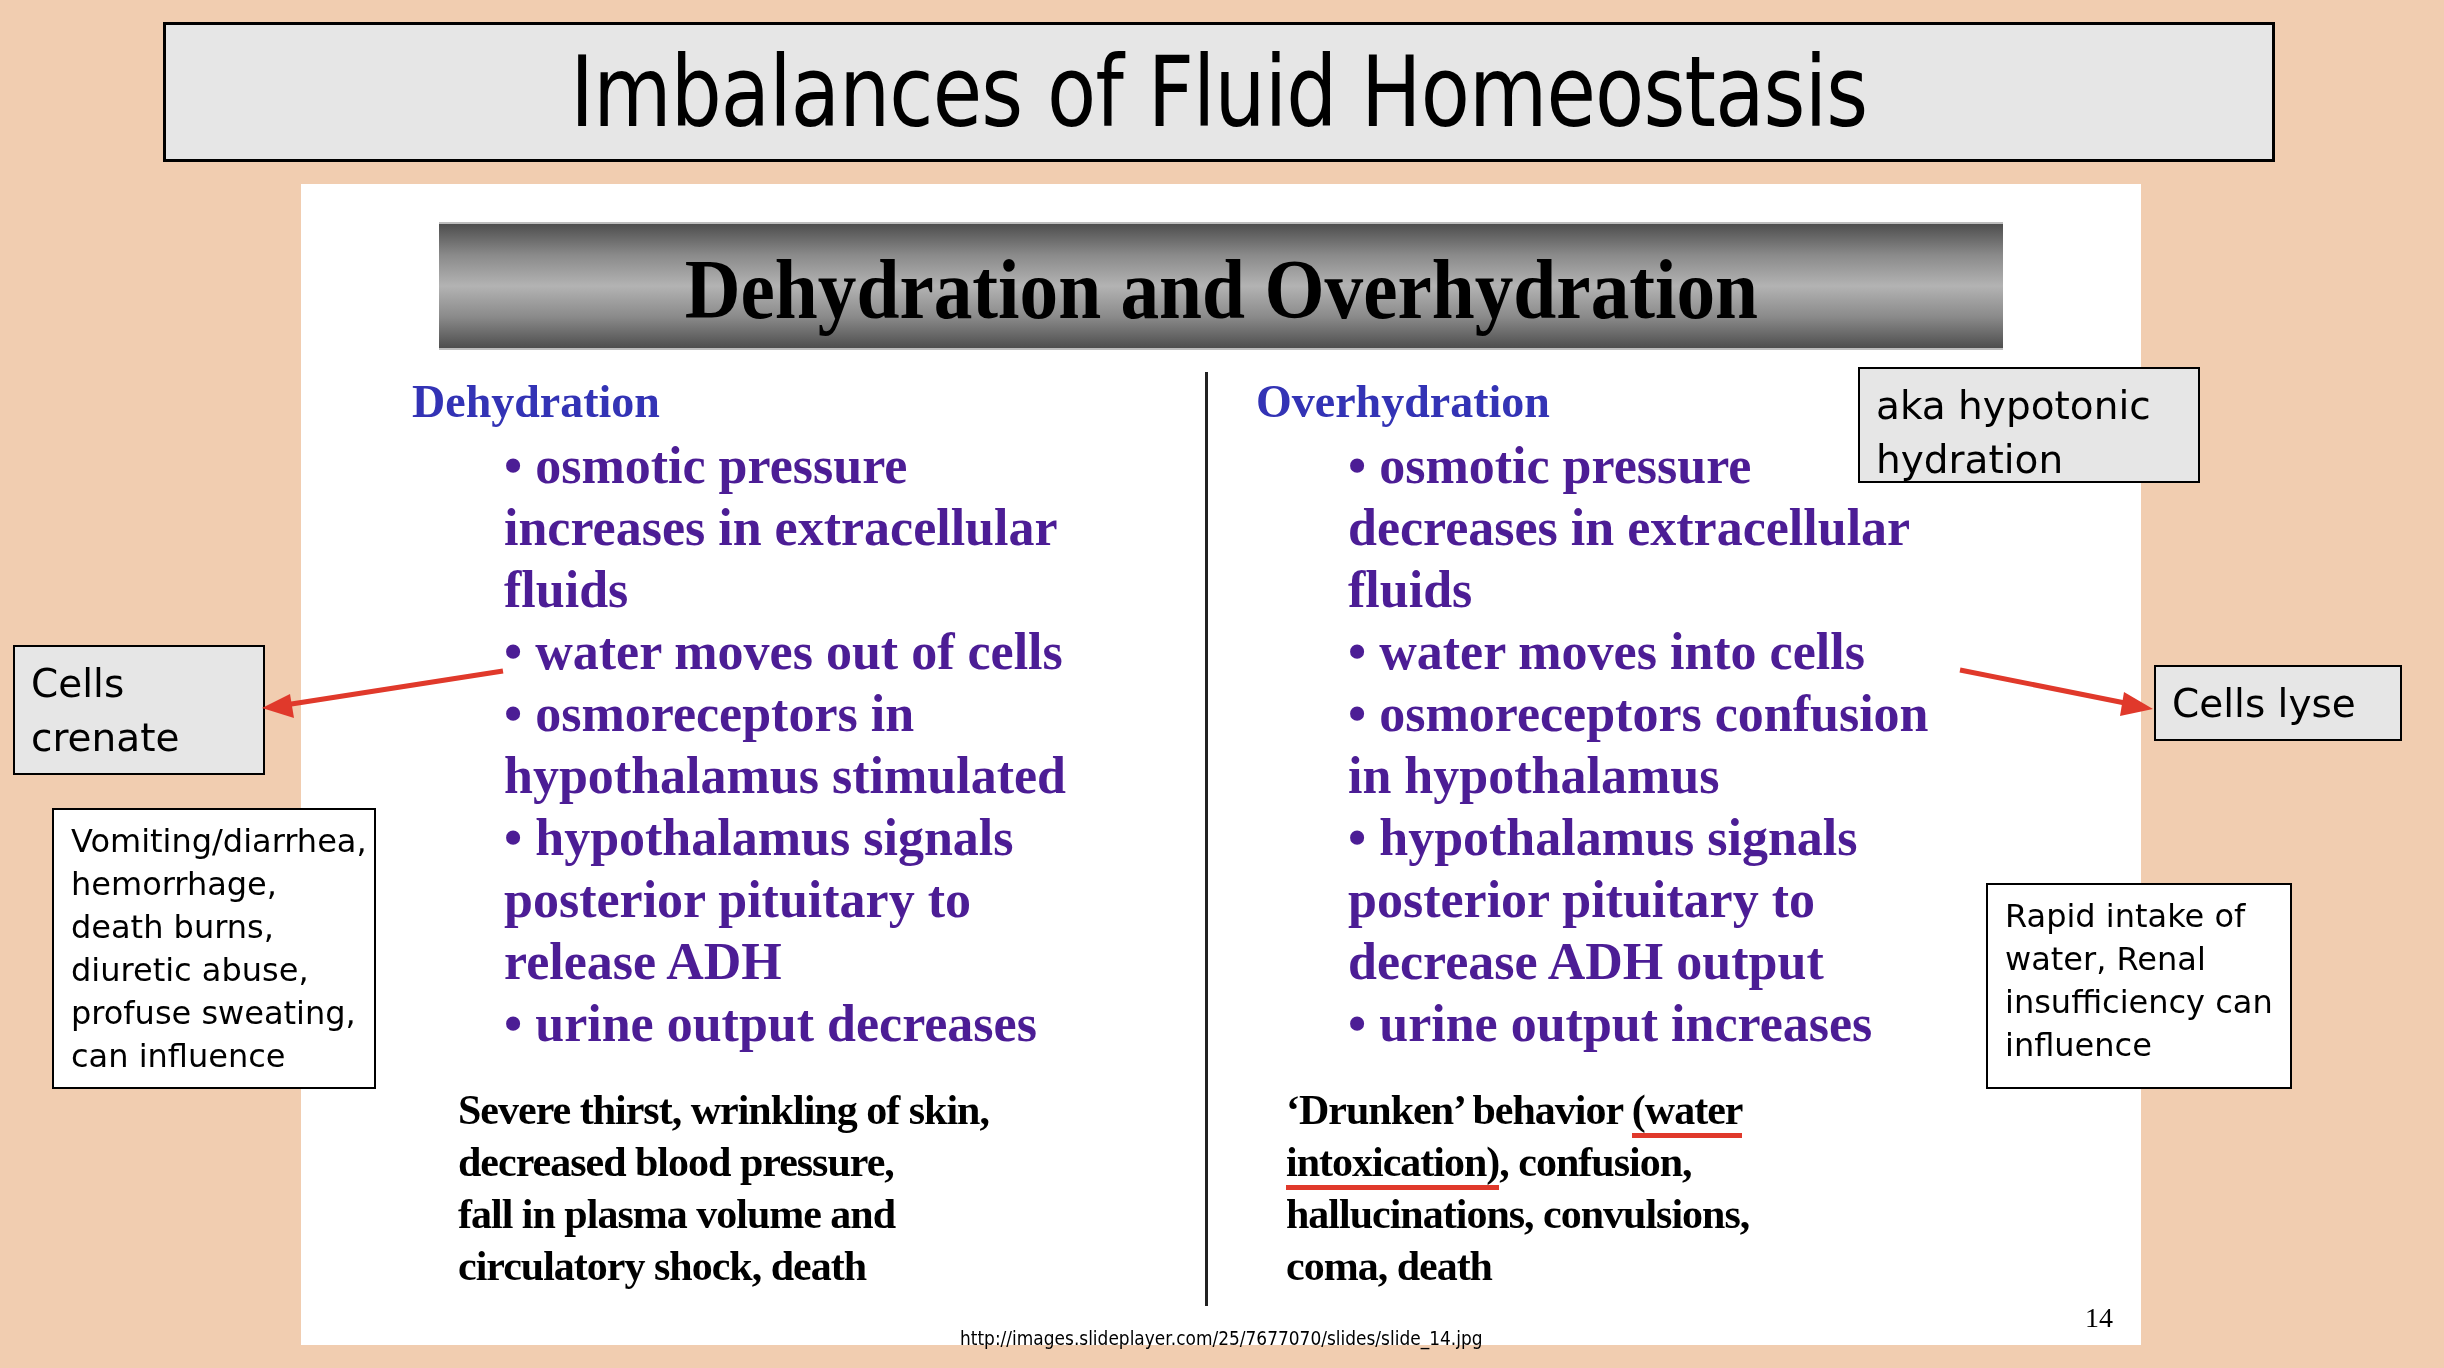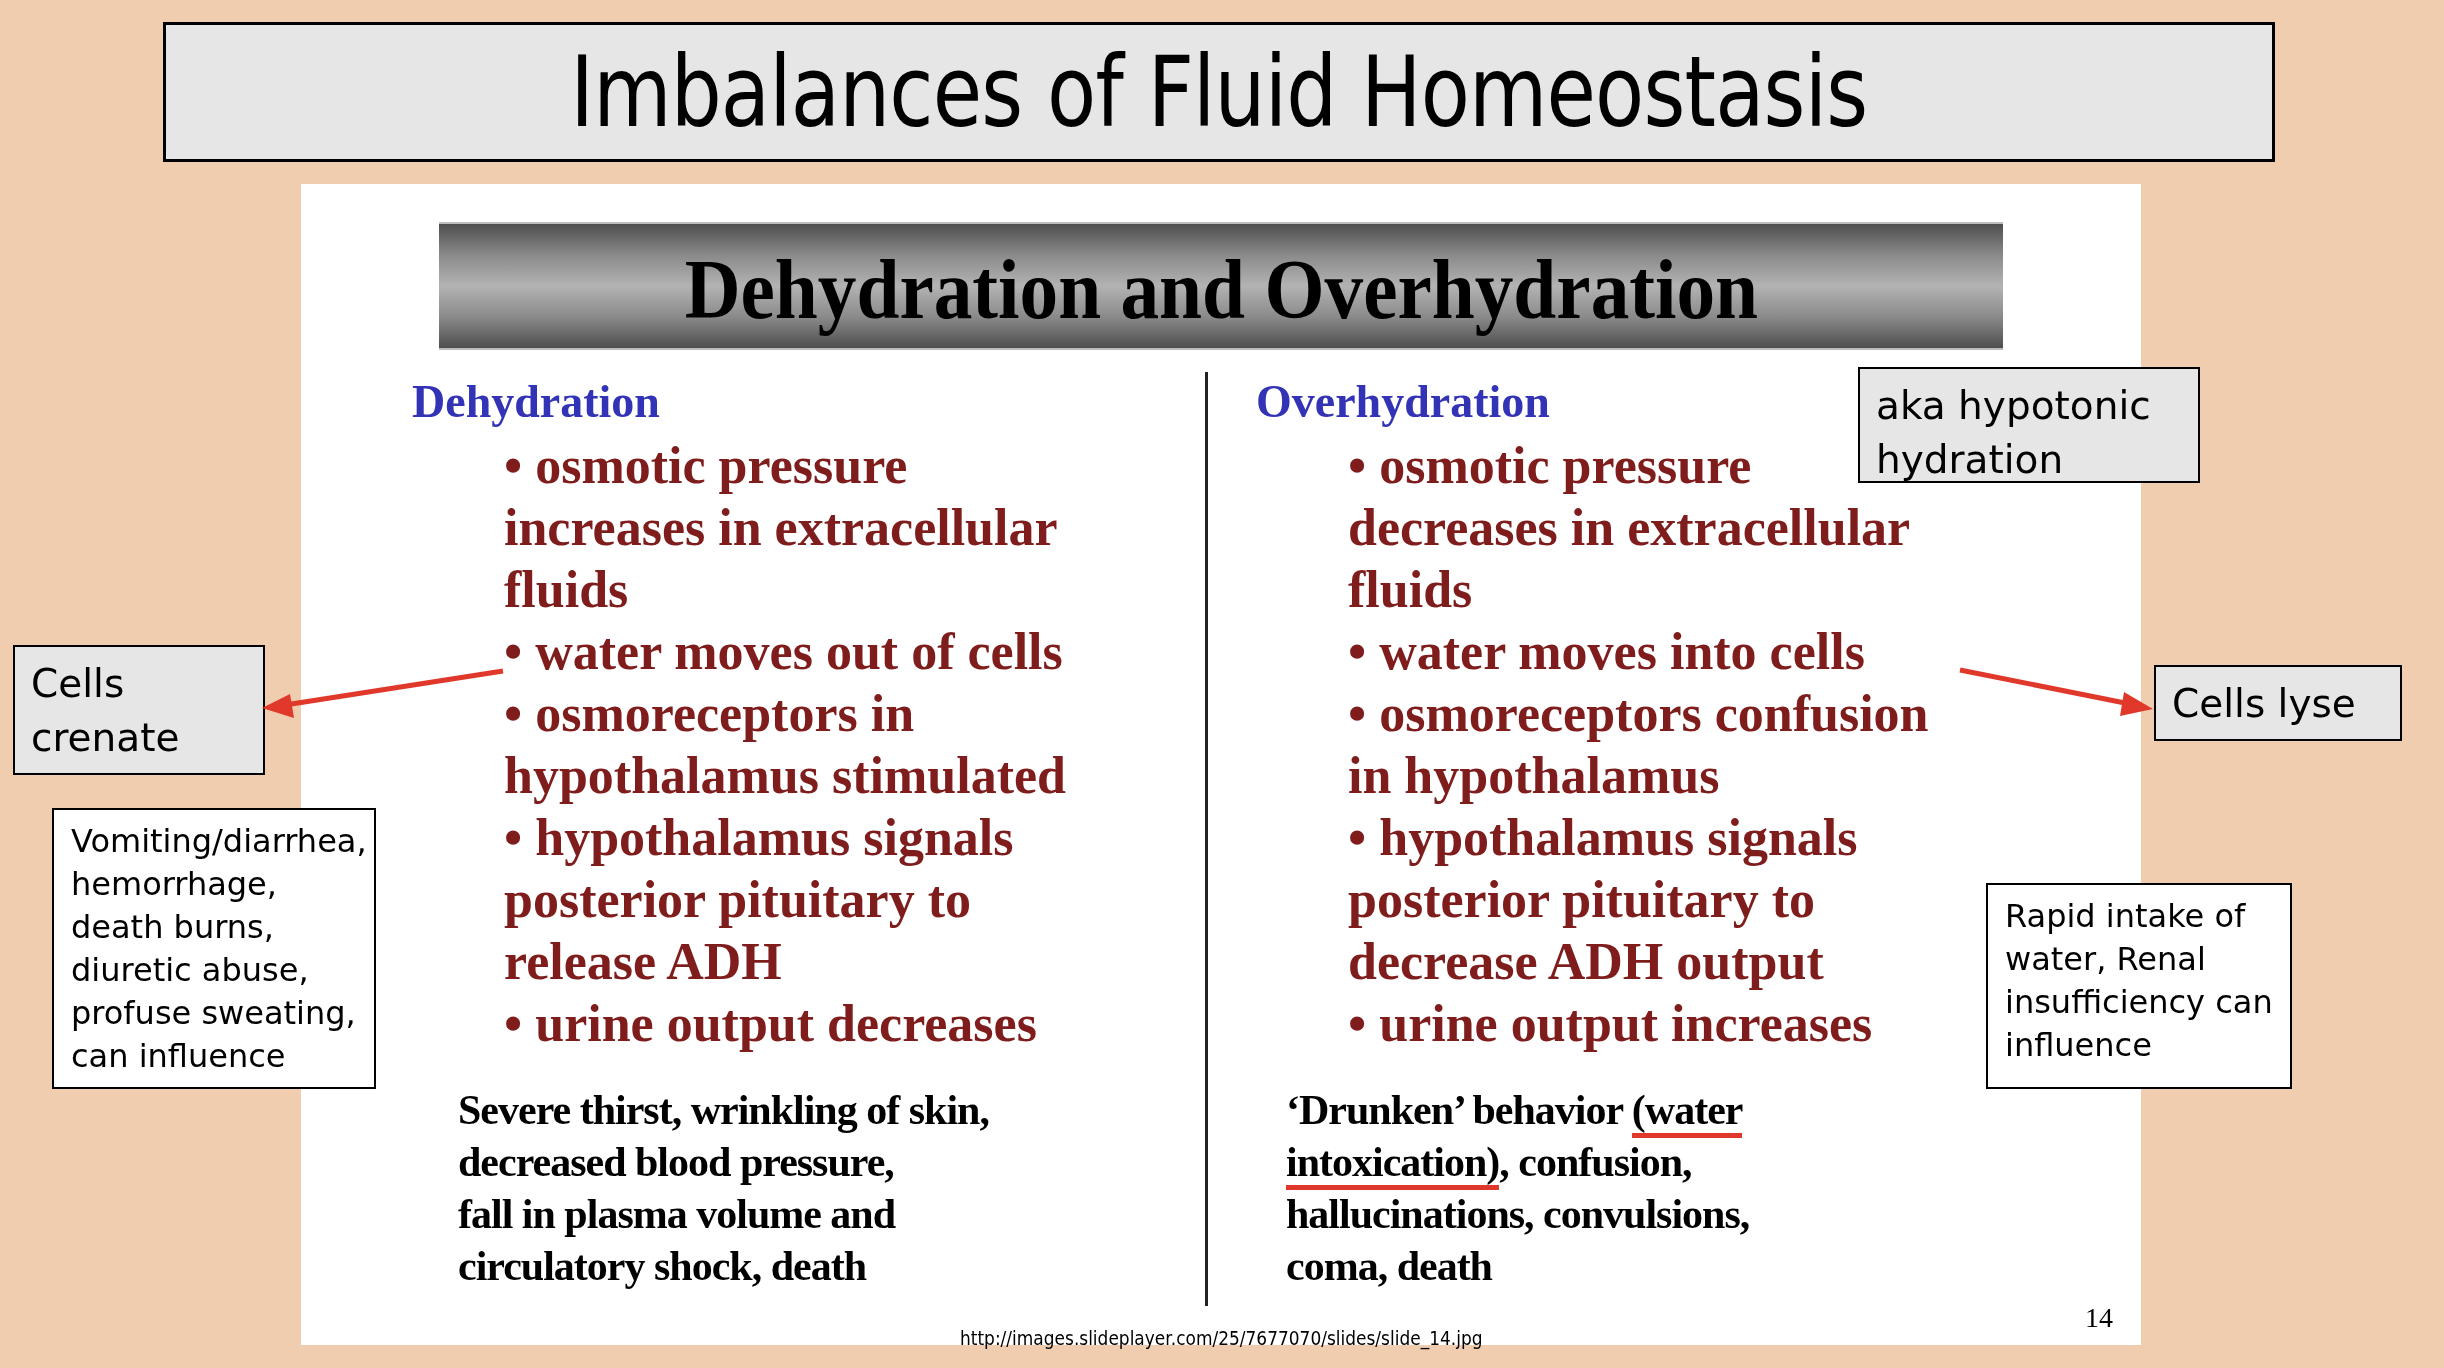--- a/index.html
+++ b/index.html
@@ -31,21 +31,21 @@
   .slide-header-text {
     font-family:"Liberation Serif", serif; font-weight:bold; font-size:84px; color:#000;
     transform:scaleX(0.92); white-space:nowrap; margin-top:6px;
   }
   .divider { left:1205px; top:372px; width:3px; height:934px; background:#222; }
   .col-heading {
     font-family:"Liberation Serif", serif; font-weight:bold; font-size:46px; color:#3333B5;
     white-space:nowrap;
   }
   .col-body {
-    font-family:"Liberation Serif", serif; font-weight:bold; font-size:52px; color:#7f1d1d;
+    font-family:"Liberation Serif", serif; font-weight:bold; font-size:52px; color:#4c1d95;
     line-height:62px; white-space:nowrap;
   }
   .col-body div { height:62px; }
   .col-footer {
     font-family:"Liberation Serif", serif; font-weight:bold; font-size:42px; color:#000;
     line-height:52px; white-space:nowrap; letter-spacing:-1px;
   }
   .underline-red { border-bottom:5px solid #E0392B; }
   .callout {
     box-sizing:border-box; border:2px solid #000;

